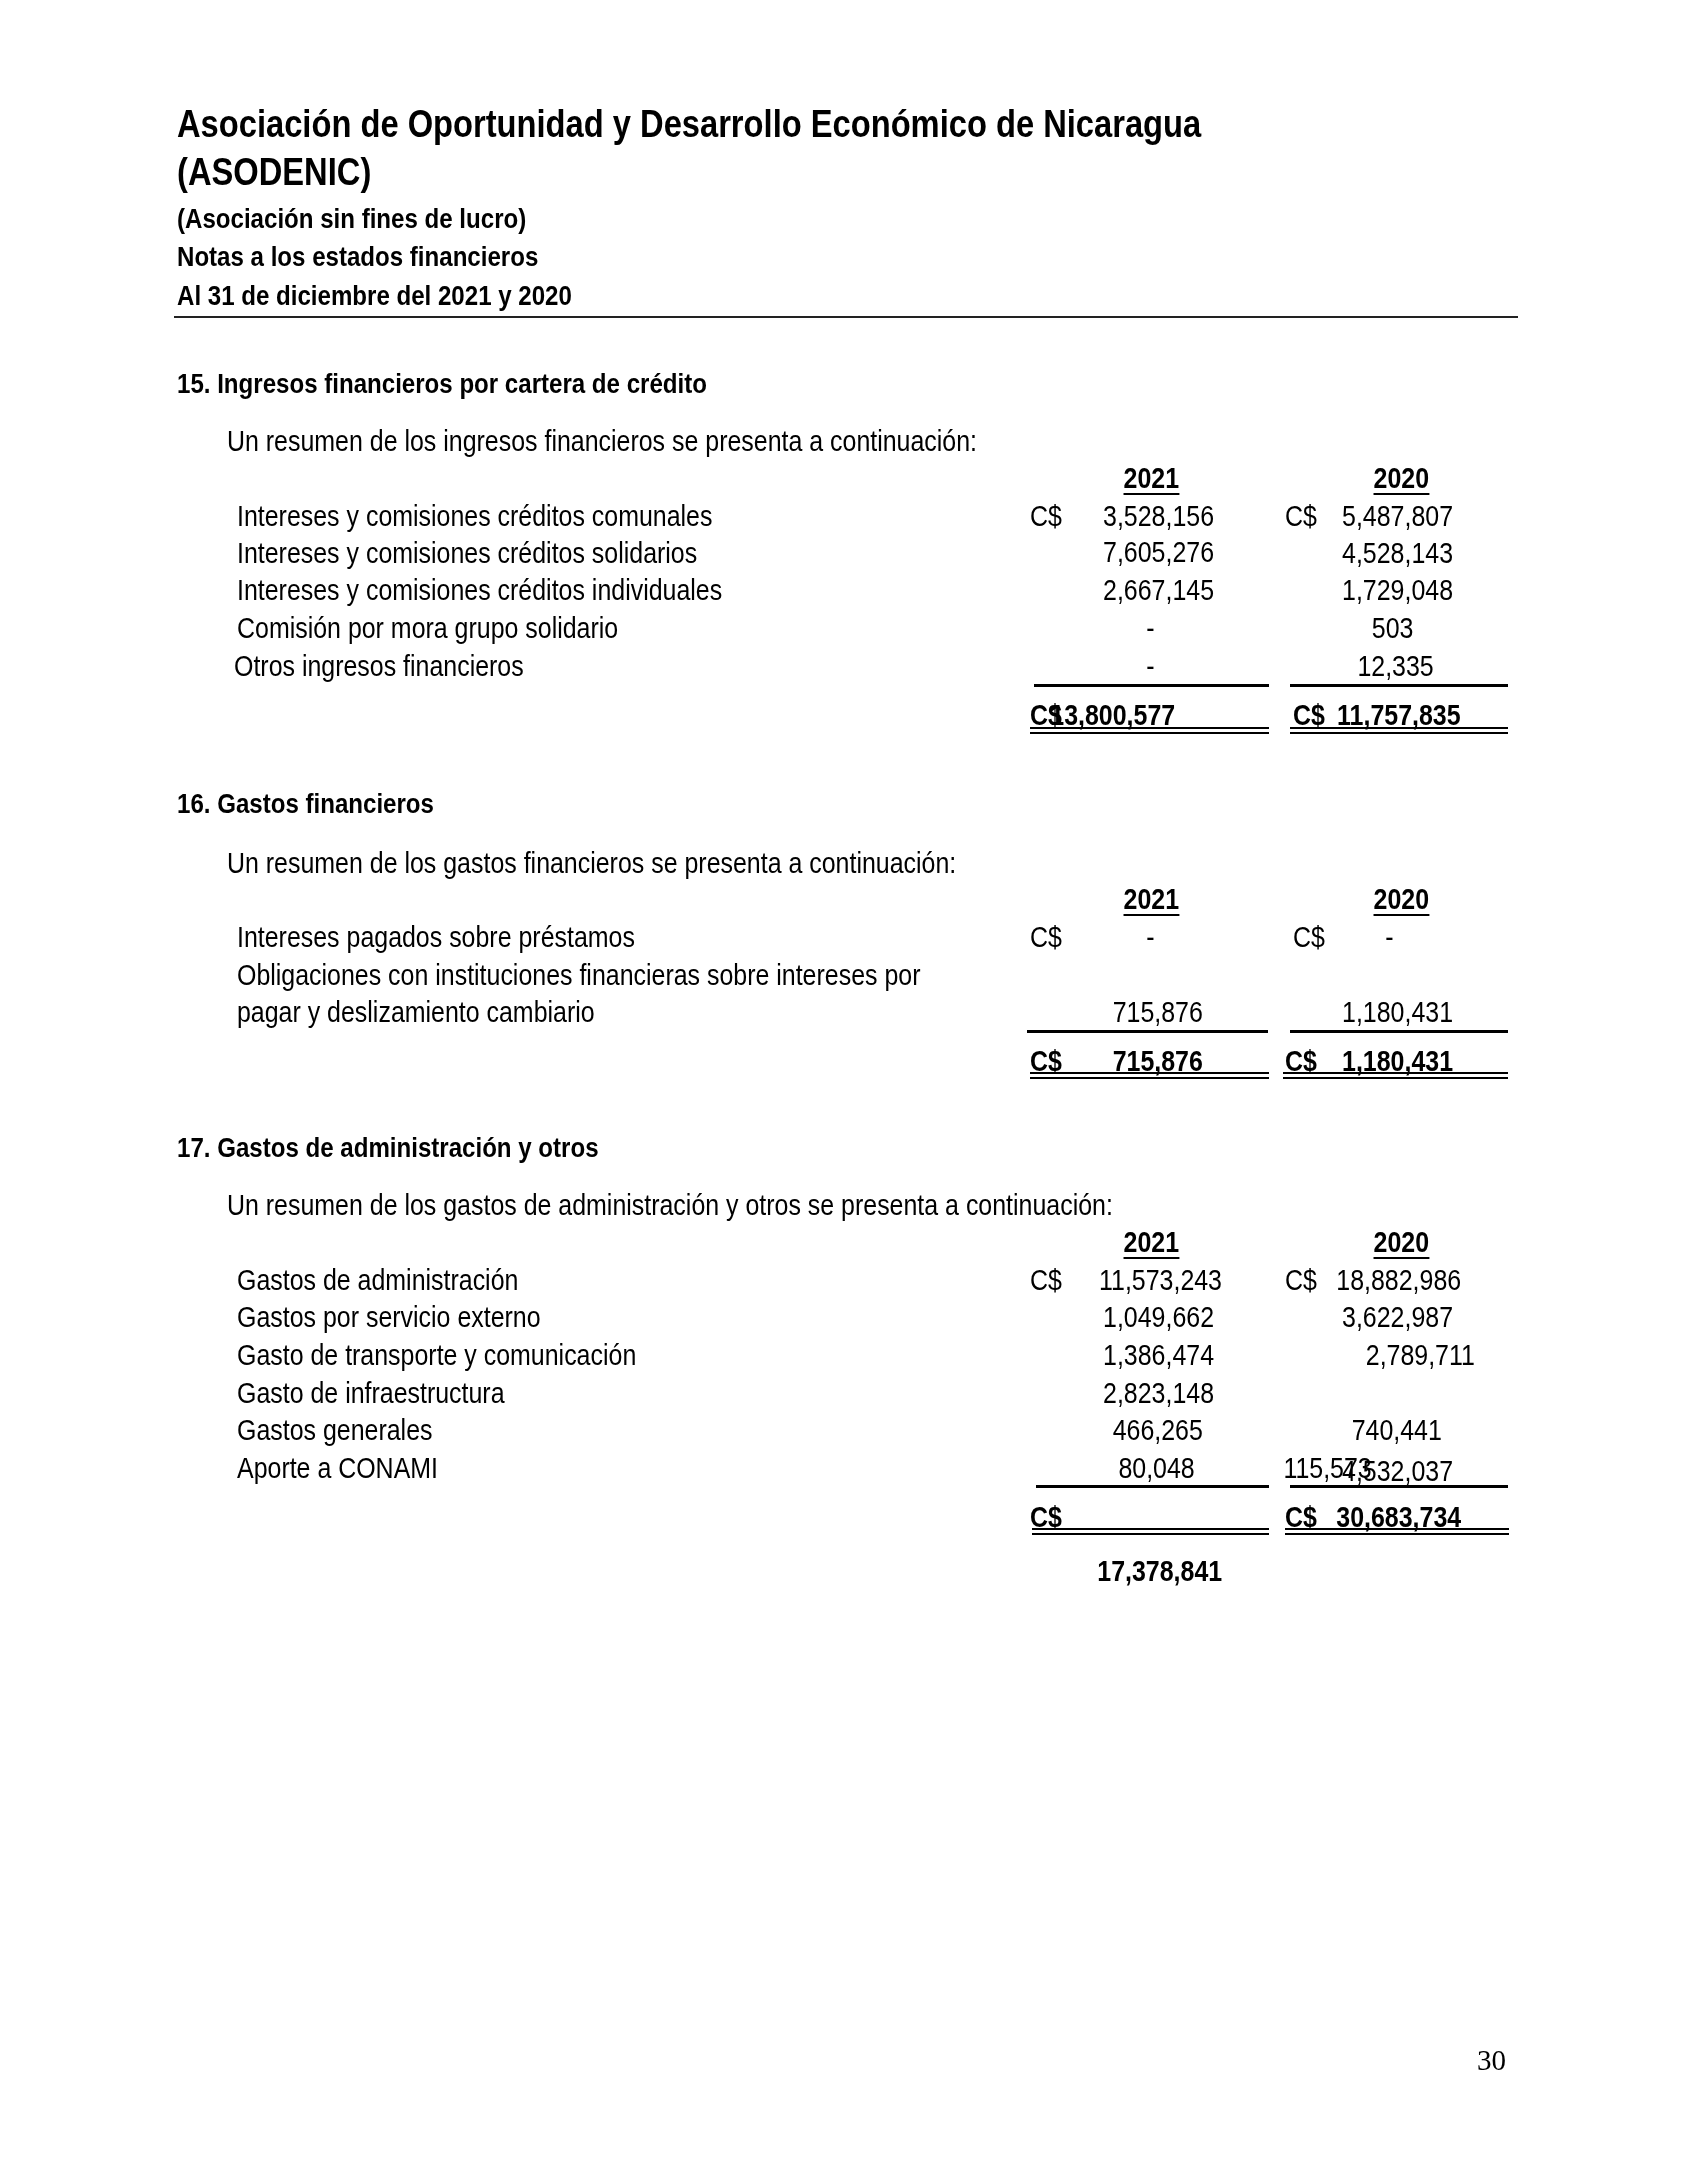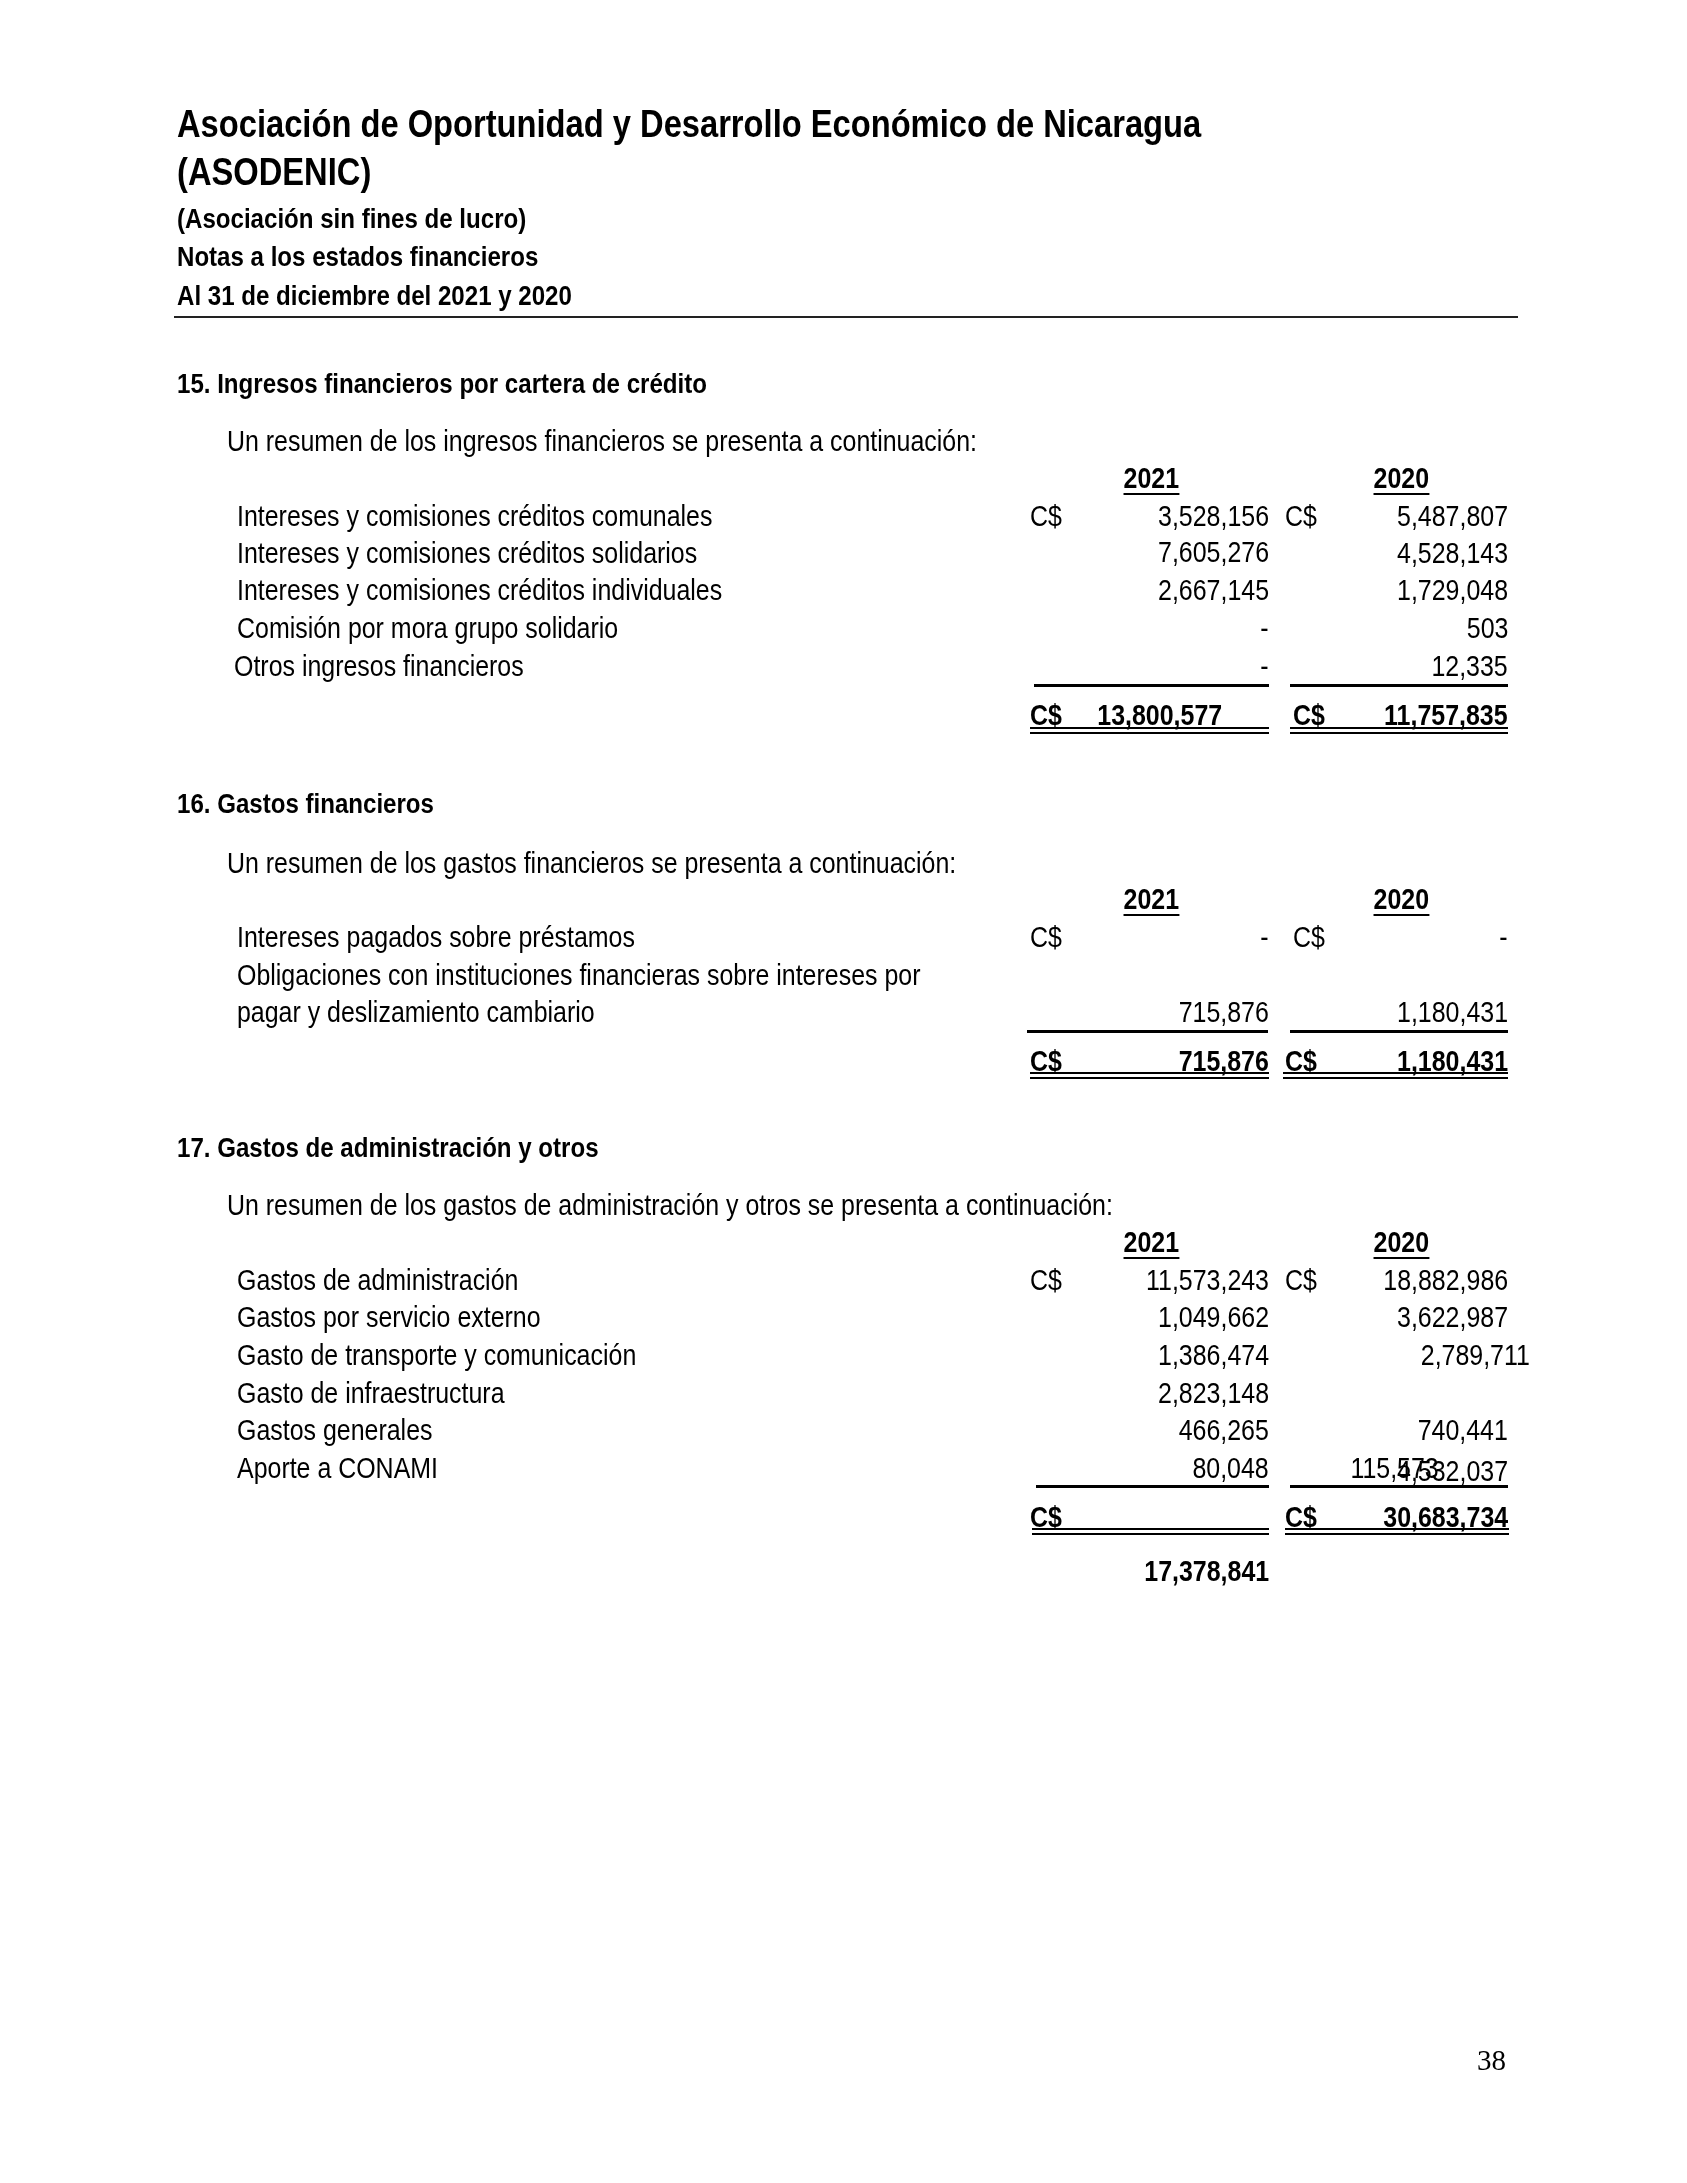--- a/index.html
+++ b/index.html
@@ -41,21 +41,21 @@
   }
   .yr span {
     display: inline-block; transform: scaleX(0.86);
     border-bottom: 2.6px solid #000; line-height: 29px;
   }
   .cur {
     position: absolute; font-size: 29px; line-height: 33px;
     transform: scaleX(0.86); transform-origin: left top; white-space: nowrap;
   }
   .num {
-    position: absolute; width: 238px; text-align: right;
+    position: absolute; width: 238px; text-align: center;
     font-size: 29px; line-height: 33px; white-space: nowrap;
   }
   .num span { display: inline-block; transform: scaleX(0.86); transform-origin: right top; }
   .bold { font-weight: bold; }
   .line-single { position: absolute; height: 2.6px; background: #000; }
   .line-double { position: absolute; height: 6.6px; border-top: 2px solid #000; border-bottom: 2px solid #000; box-sizing: border-box; }
   .page-num {
     position: absolute; left: 1477px; top: 2044px;
     font-family: "Liberation Serif", serif; font-size: 29px; line-height: 33px;
   }
@@ -192,14 +192,14 @@
   <div>
     <div class="cur bold" style="left:1030px; top:1501px">C$</div>
     <div class="num bold" style="left:1031px; top:1555px"><span>17,378,841</span></div>
     <div class="cur bold" style="left:1285px; top:1501px">C$</div>
     <div class="num bold" style="left:1270px; top:1501px"><span>30,683,734</span></div>
   </div>
   <div class="line-double" style="left:1032px; top:1528px; width:237px"></div>
   <div class="line-double" style="left:1285px; top:1528px; width:224px"></div>
 </div>
 
-<div class="page-num">38</div>
+<div class="page-num">30</div>
 
 
 </body></html>

